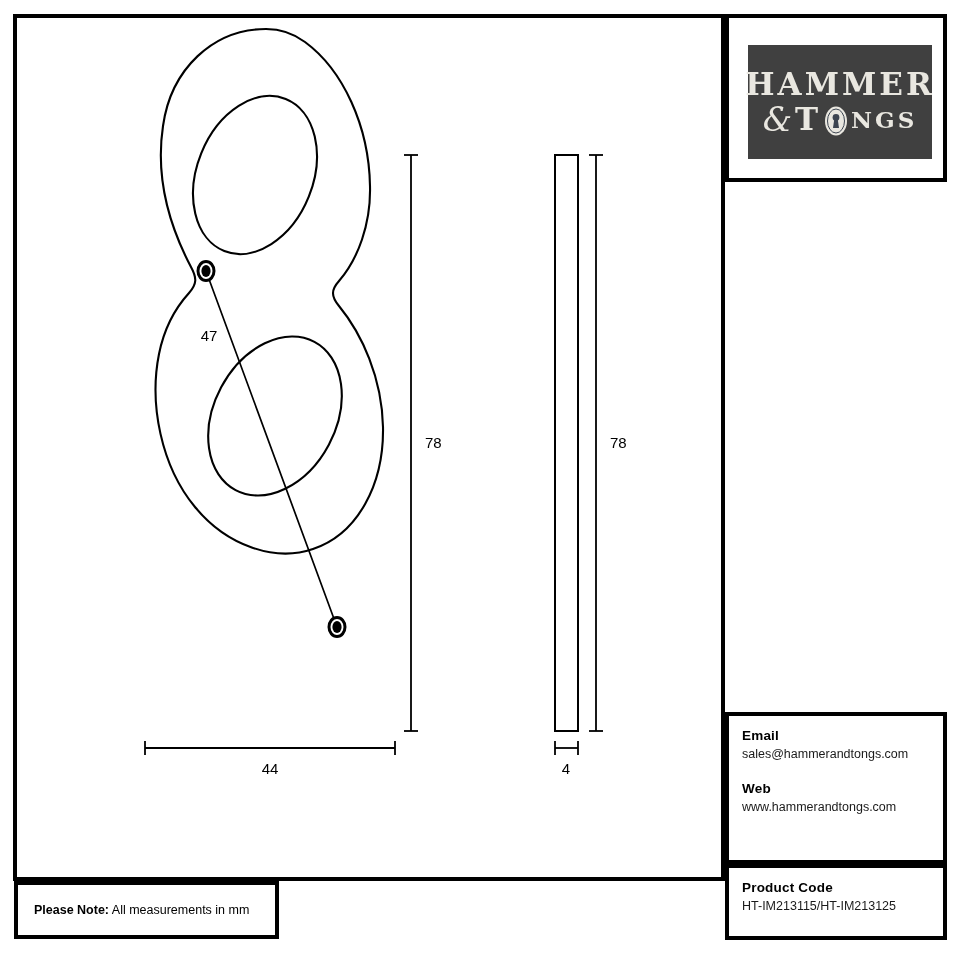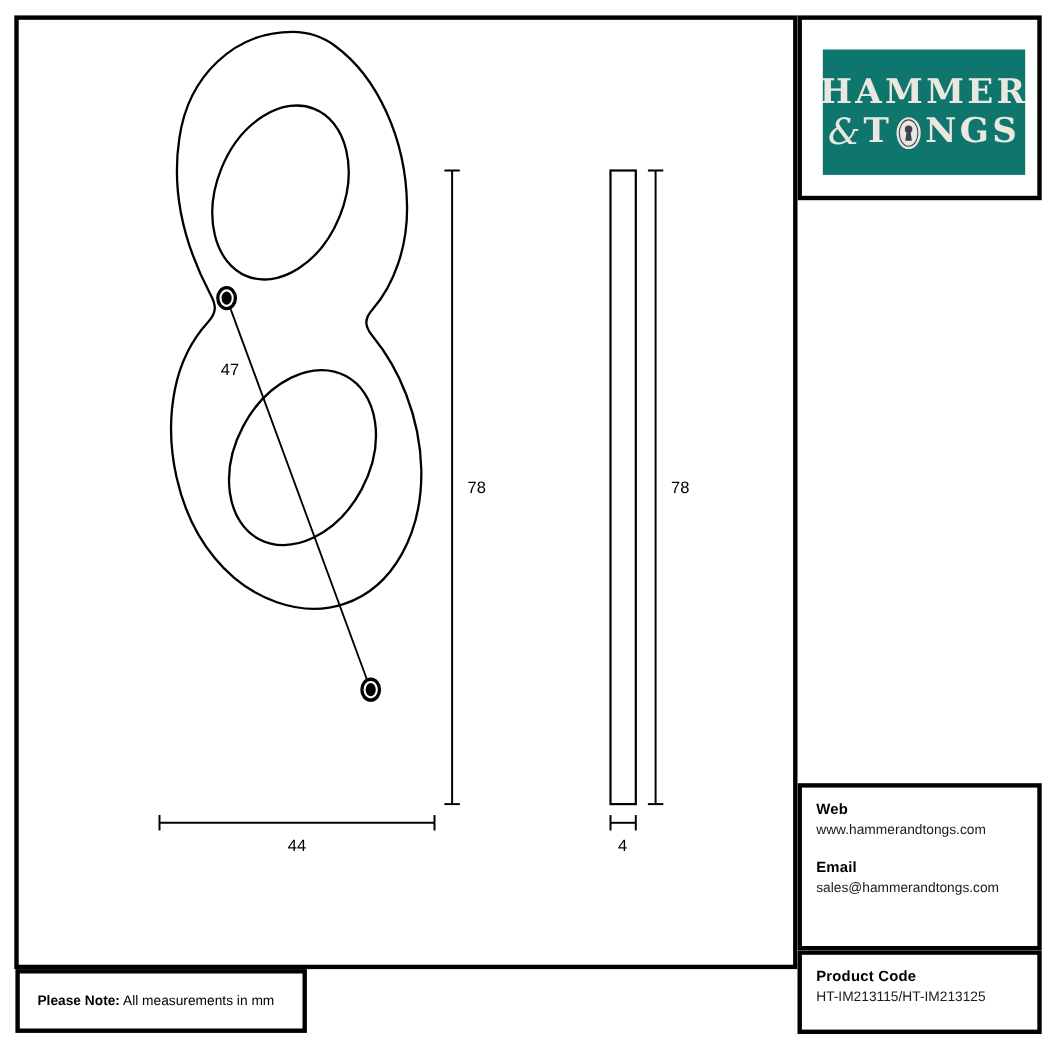--- a/index.html
+++ b/index.html
@@ -13,29 +13,29 @@
   #note-box{left:14px;top:881px;width:265px;height:58px;}
 
   .panel{position:absolute;left:725px;box-sizing:border-box;border:4px solid #000;background:#fff;}
   #logo-panel{top:14px;width:222px;height:168px;}
   #product-panel{top:182px;width:222px;height:232px;}
   #pack-panel{top:414px;width:222px;height:298px;}
   #contact-panel{top:712px;width:222px;height:152px;}
   #code-panel{top:864px;width:222px;height:76px;padding-left:16px;}
 
   
-  #logo-box{position:absolute;left:19px;top:27px;width:184px;height:114px;background:#0f766e;
+  #logo-box{position:absolute;left:19px;top:27px;width:184px;height:114px;background:#404040;
             display:flex;flex-direction:column;align-items:center;justify-content:center;}
   .logo-line{color:#e9e7e0;font-family:"DejaVu Serif",serif;font-weight:700;letter-spacing:2px;
              line-height:1;text-align:center;}
   #logo-hammer{font-size:31px;letter-spacing:3px;margin-bottom:3px;}
   #logo-tongs-row{display:flex;align-items:center;justify-content:center;gap:3px;}
   #logo-amp{font-size:33px;font-family:"DejaVu Serif",serif;color:#e9e7e0;font-weight:400;font-style:italic;line-height:1;}
   #logo-tongs-a{font-size:31px;letter-spacing:3px;color:#e9e7e0;font-family:"DejaVu Serif",serif;font-weight:700;line-height:1;}
-  #logo-tongs-b{font-size:31px;letter-spacing:3px;color:#e9e7e0;font-family:"DejaVu Serif",serif;font-weight:700;line-height:1;}
+  #logo-tongs-b{font-size:23px;letter-spacing:3px;color:#e9e7e0;font-family:"DejaVu Serif",serif;font-weight:700;line-height:1;}
   .keyhole-wrap{width:24px;height:30px;display:inline-block;position:relative;top:2px;}
 
   
   .panel-inner{position:absolute;left:13px;top:12px;right:10px;}
   .lbl{font-size:13.5px;font-weight:700;letter-spacing:.2px;margin-bottom:3px;color:#000;}
   .val{font-size:12.5px;line-height:16px;color:#1a1a1a;}
   .grp{margin-bottom:19px;}
   .grp:last-child{margin-bottom:0;}
 
   
@@ -144,26 +144,26 @@
         <span id="logo-tongs-b">NGS</span>
       </div>
     </div>
   </div>
 
 
 
   <div class="panel" id="contact-panel">
     <div class="panel-inner">
       <div class="grp">
+        <div class="lbl">Email</div>
+        <div class="val">sales@hammerandtongs.com</div>
+      </div>
+      <div class="grp">
         <div class="lbl">Web</div>
         <div class="val">www.hammerandtongs.com</div>
-      </div>
-      <div class="grp">
-        <div class="lbl">Email</div>
-        <div class="val">sales@hammerandtongs.com</div>
       </div>
     </div>
   </div>
 
   <div class="panel" id="code-panel">
     <div class="panel-inner">
       <div class="lbl">Product Code</div>
       <div class="val">HT-IM213115/HT-IM213125</div>
     </div>
   </div>

